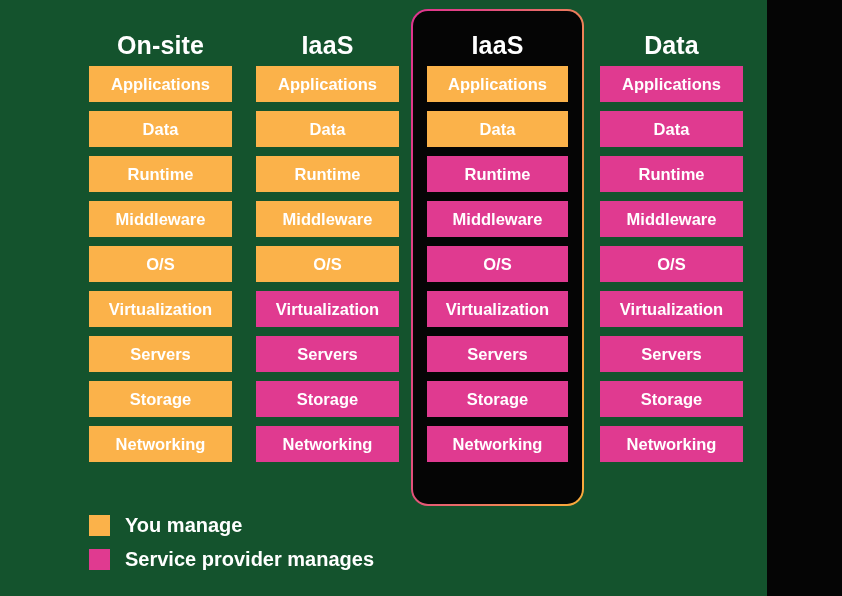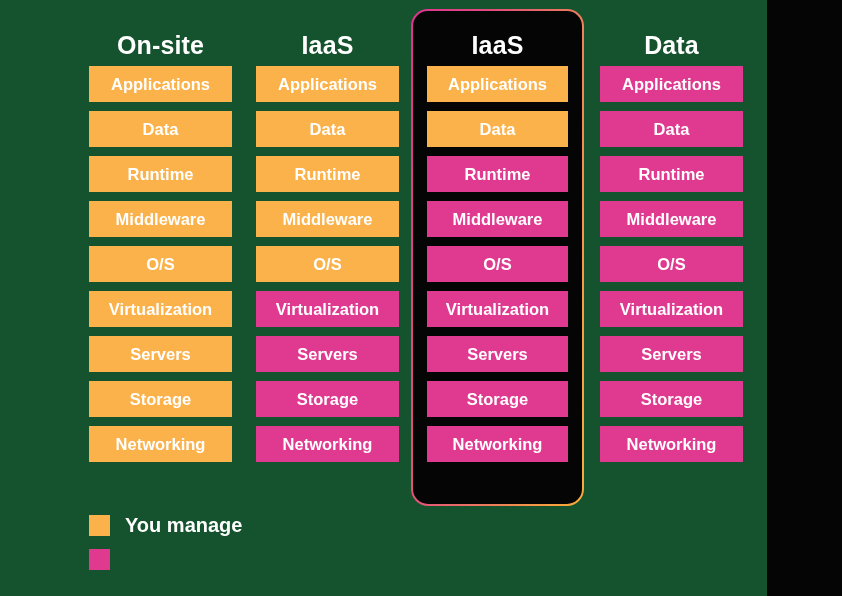--- a/index.html
+++ b/index.html
@@ -169,16 +169,17 @@
       </div>
     </div>
 
   <div class="legend">
       <div class="legend-row">
         <span class="legend-swatch you"></span>
         <span class="legend-label">You manage</span>
       </div>
       <div class="legend-row">
         <span class="legend-swatch provider"></span>
+        <span class="legend-label">Service provider manages</span>
       </div>
     </div>
 
 </div>
 
 </body></html>

